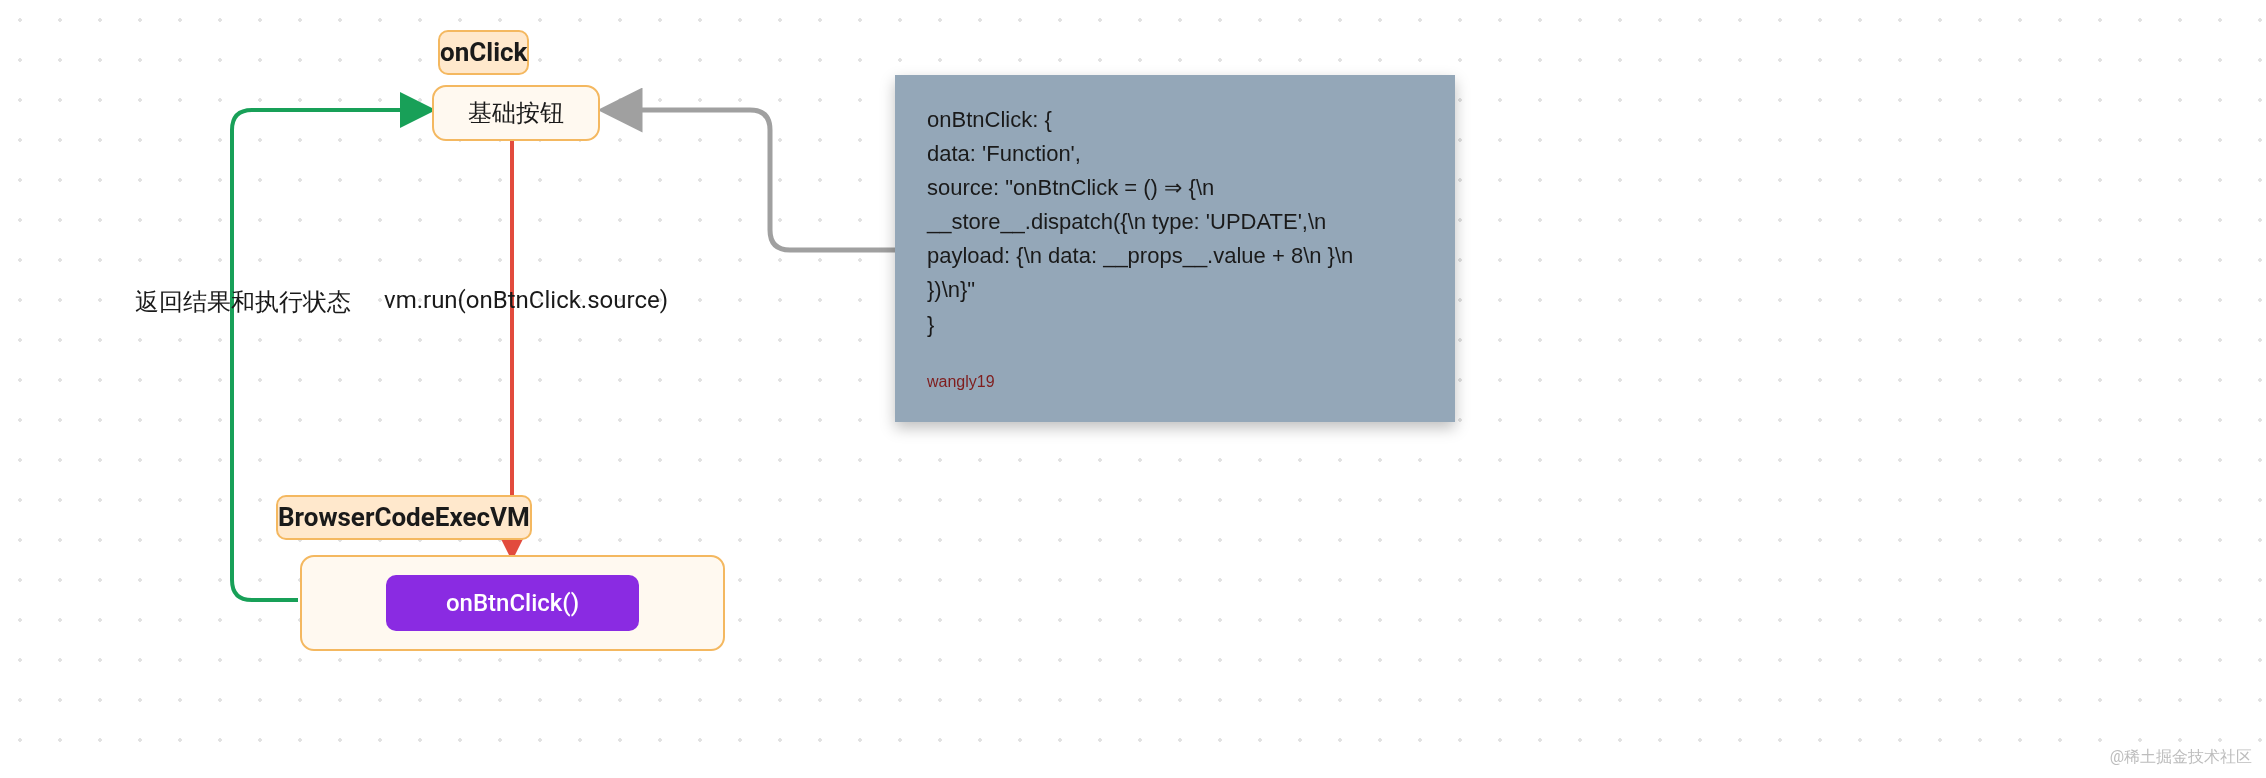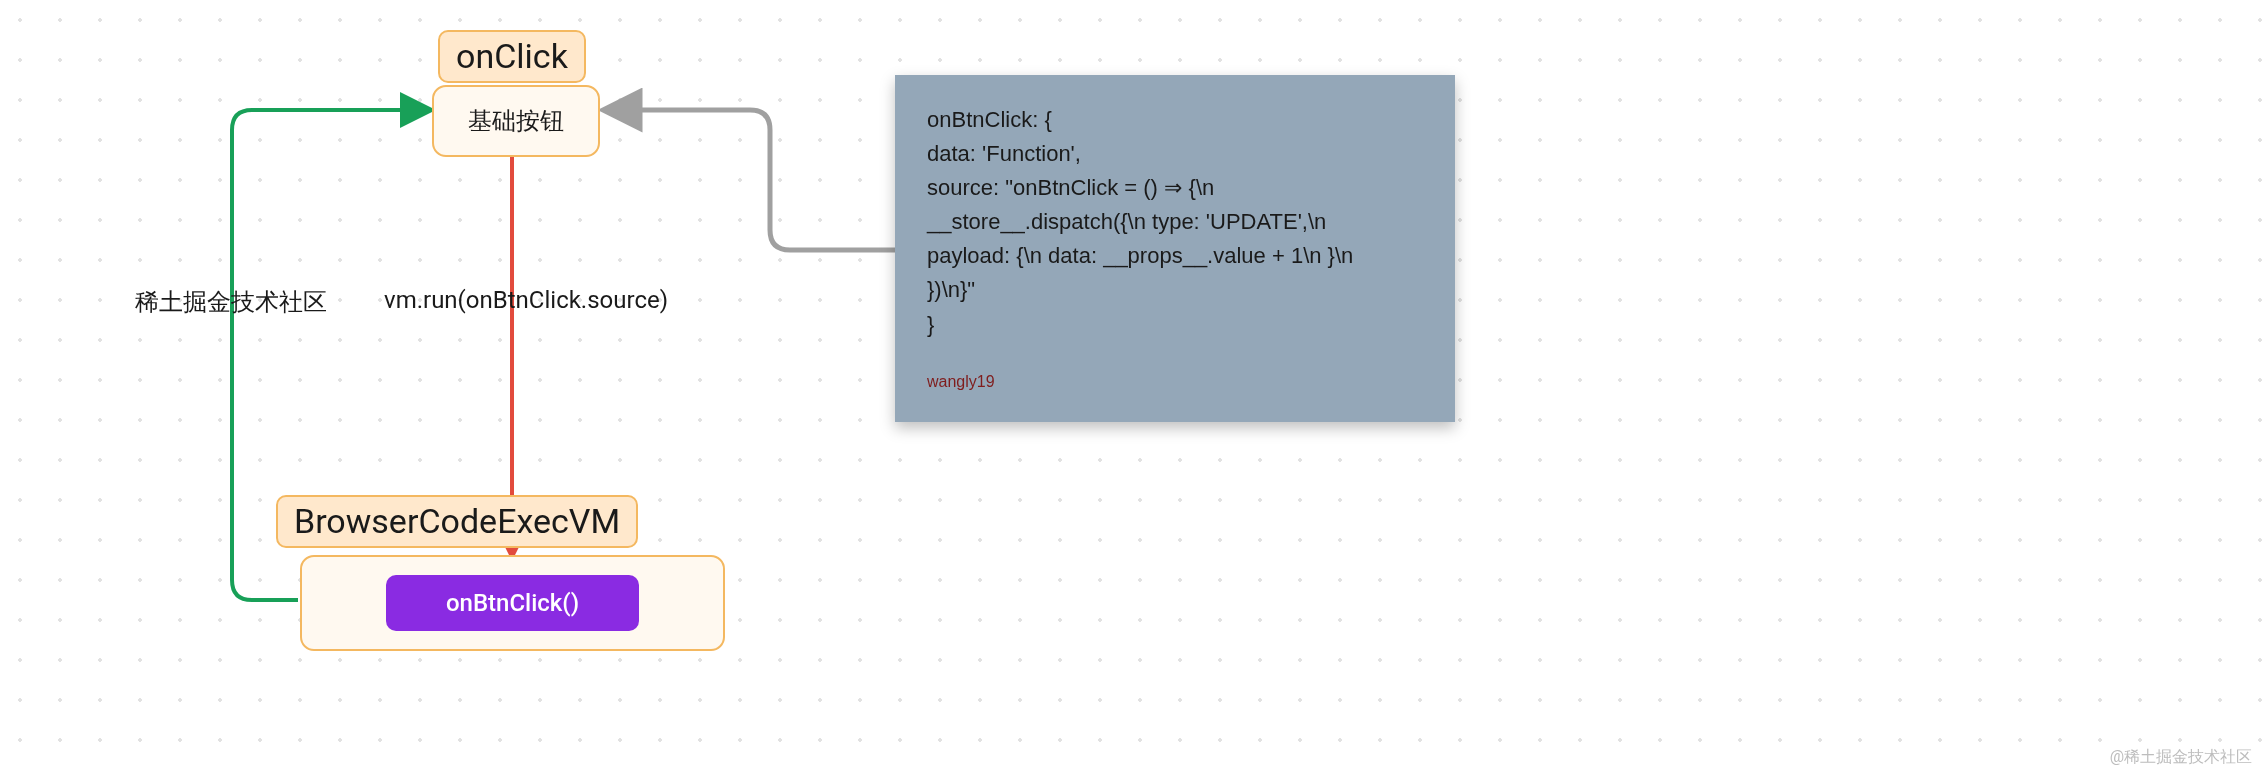--- a/index.html
+++ b/index.html
@@ -16,24 +16,24 @@
     height: 778px;
     background-image: radial-gradient(circle, #e2e2e2 2px, transparent 2px);
     background-size: 40px 40px;
     background-position: 0 0;
   }
   .badge {
     position: absolute;
     background: #ffe8cc;
     border: 2px solid #f4b860;
     border-radius: 10px;
-    padding: 6px 16px;
-    font-weight: 400;
+    padding: 6px 0;
+    font-weight: 700;
     color: #1a1a1a;
-    font-size: 34px;
+    font-size: 26px;
     line-height: 1.1;
   }
   .node {
     position: absolute;
     background: #fff9f0;
     border: 2px solid #f4b860;
     border-radius: 14px;
     display: flex;
     align-items: center;
     justify-content: center;
@@ -109,38 +109,38 @@
 
     <path d="M 512 140 L 512 555" stroke="#e24b3d" stroke-width="4" fill="none" marker-end="url(#arrow-red)"></path>
 
     <path d="M 298 600 L 252 600 Q 232 600 232 580 L 232 130 Q 232 110 252 110 L 430 110" stroke="#18a058" stroke-width="4" fill="none" marker-end="url(#arrow-green)"></path>
 
     <path d="M 895 250 L 790 250 Q 770 250 770 230 L 770 130 Q 770 110 750 110 L 605 110" stroke="#a0a0a0" stroke-width="5" fill="none" marker-end="url(#arrow-gray)"></path>
   </svg>
 
   <div class="badge" style="left:438px; top:30px;">onClick</div>
 
-  <div class="node node-small" style="left:432px; top:85px; width:168px; height:72px;">基础按钮</div>
+  <div class="node node-small" style="left:432px; top:85px; width:168px; height:56px;">基础按钮</div>
 
   <div class="badge" style="left:276px; top:495px;">BrowserCodeExecVM</div>
 
   <div class="node node-vm" style="left:300px; top:555px; width:425px; height:96px;">
     <div class="inner-btn">onBtnClick()</div>
   </div>
 
-  <div class="label" style="left:135px; top:286px; width:220px; white-space:normal; text-align:left;">稀土掘金技术社区</div>
+  <div class="label" style="left:135px; top:286px; width:220px; white-space:normal; text-align:left;">返回结果和执行状态</div>
 
   <div class="label" style="left:384px; top:286px;">vm.run(onBtnClick.source)</div>
 
   <div class="codecard" style="left:895px; top:75px; width:560px;">
     <div>onBtnClick: {</div>
     <div>  data: 'Function',</div>
     <div>  source: "onBtnClick = () ⇒ {\n</div>
     <div>__store__.dispatch({\n    type: 'UPDATE',\n</div>
-    <div>payload: {\n      data: __props__.value + 1\n    }\n</div>
+    <div>payload: {\n      data: __props__.value + 8\n    }\n</div>
     <div>})\n}"</div>
     <div>}</div>
     <div class="author">wangly19</div>
   </div>
 
   <div class="watermark">@稀土掘金技术社区</div>
 
 </div>
 
 </body></html>

